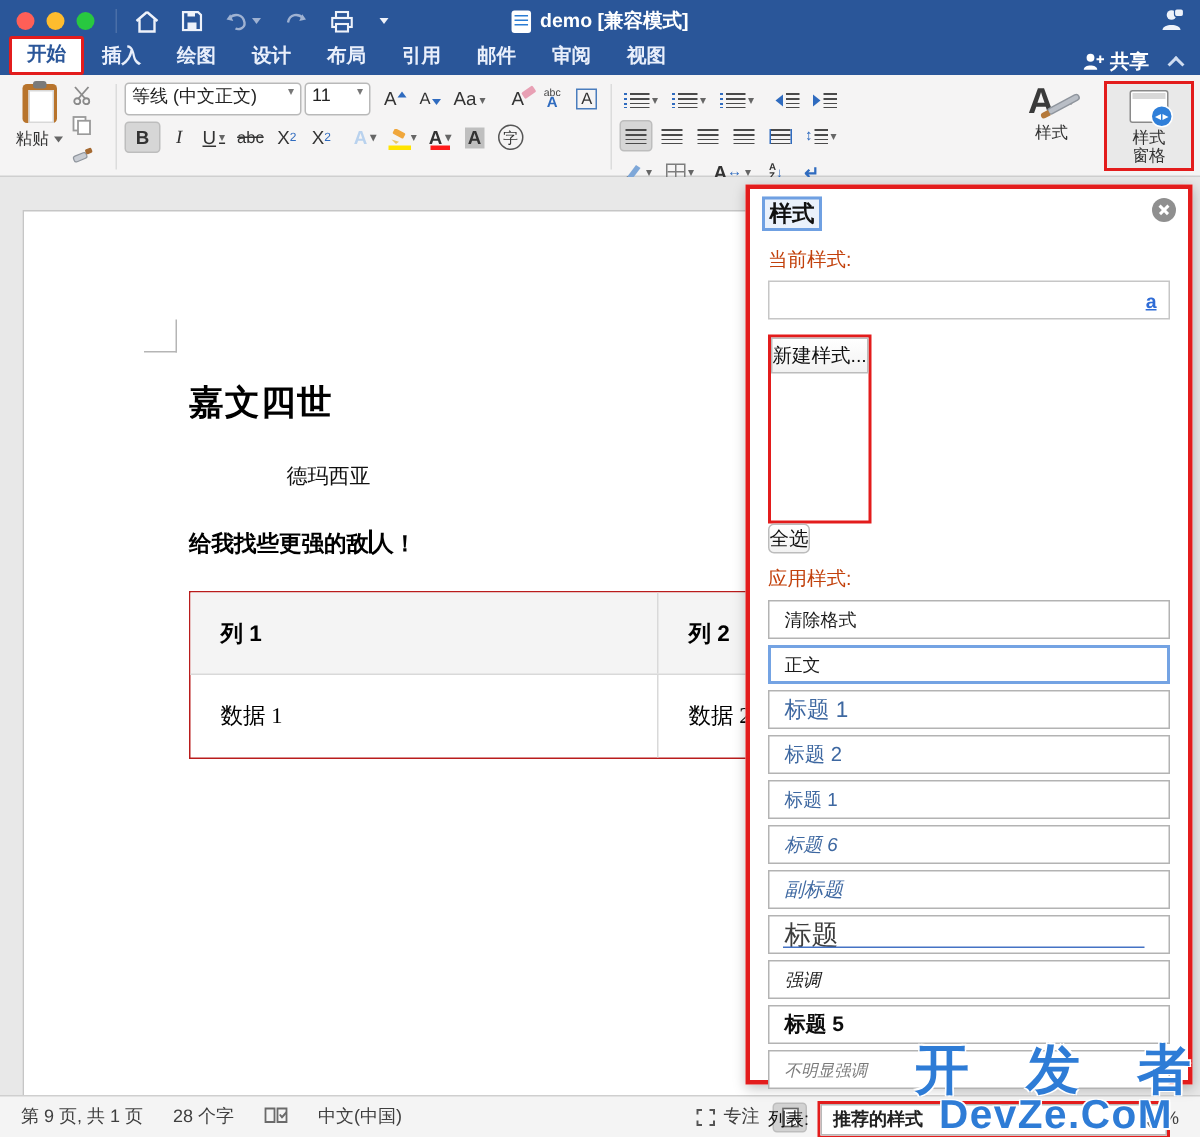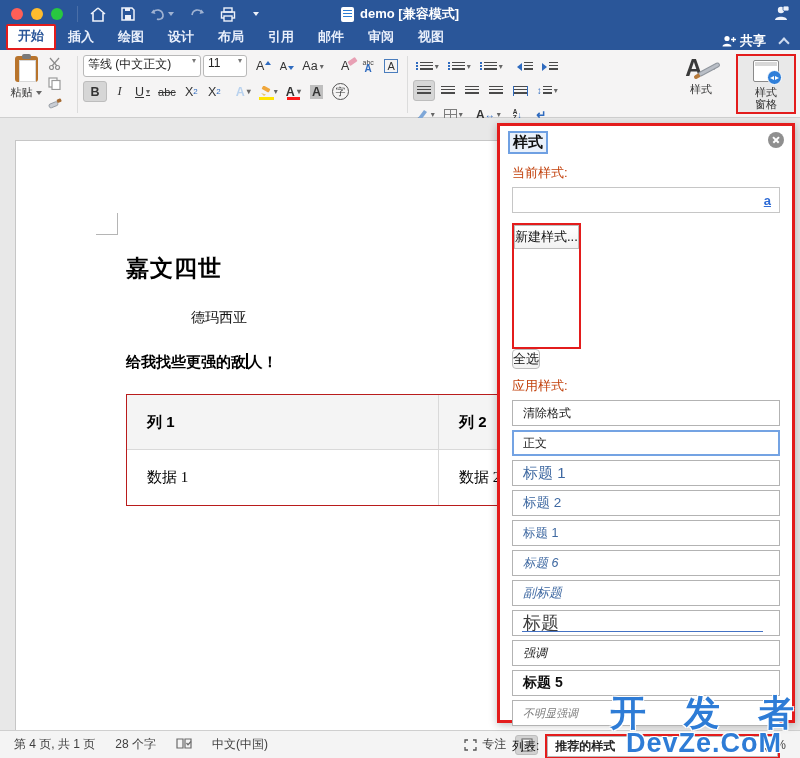--- a/index.html
+++ b/index.html
@@ -550,21 +550,21 @@
         </div>
       </div>
     </div>
     <div class="chkrow">
       <span class="chkbox"></span>
       <span class="chklab">显示样式参考线</span>
     </div>
   </div>
 
   <div class="statusbar">
-    <span>第 4 页, 共 1 页</span>
+    <span>第 9 页, 共 1 页</span>
     <span>28 个字</span>
     <span>
       <svg width="16" height="13" viewBox="0 0 16 13">
           <path d="M1 2 h6 v9 h-6 z M15 2 h-6 v9 h6 z" fill="none" stroke="#6a6a6a" stroke-width="1.2"></path>
           <path d="M10.5 6 l1.5 1.8 L15 4.5" fill="none" stroke="#6a6a6a" stroke-width="1.3"></path>
         </svg>
     </span>
     <span>中文(中国)</span>
     <div class="sb-right">
       <div class="focuswrap">

